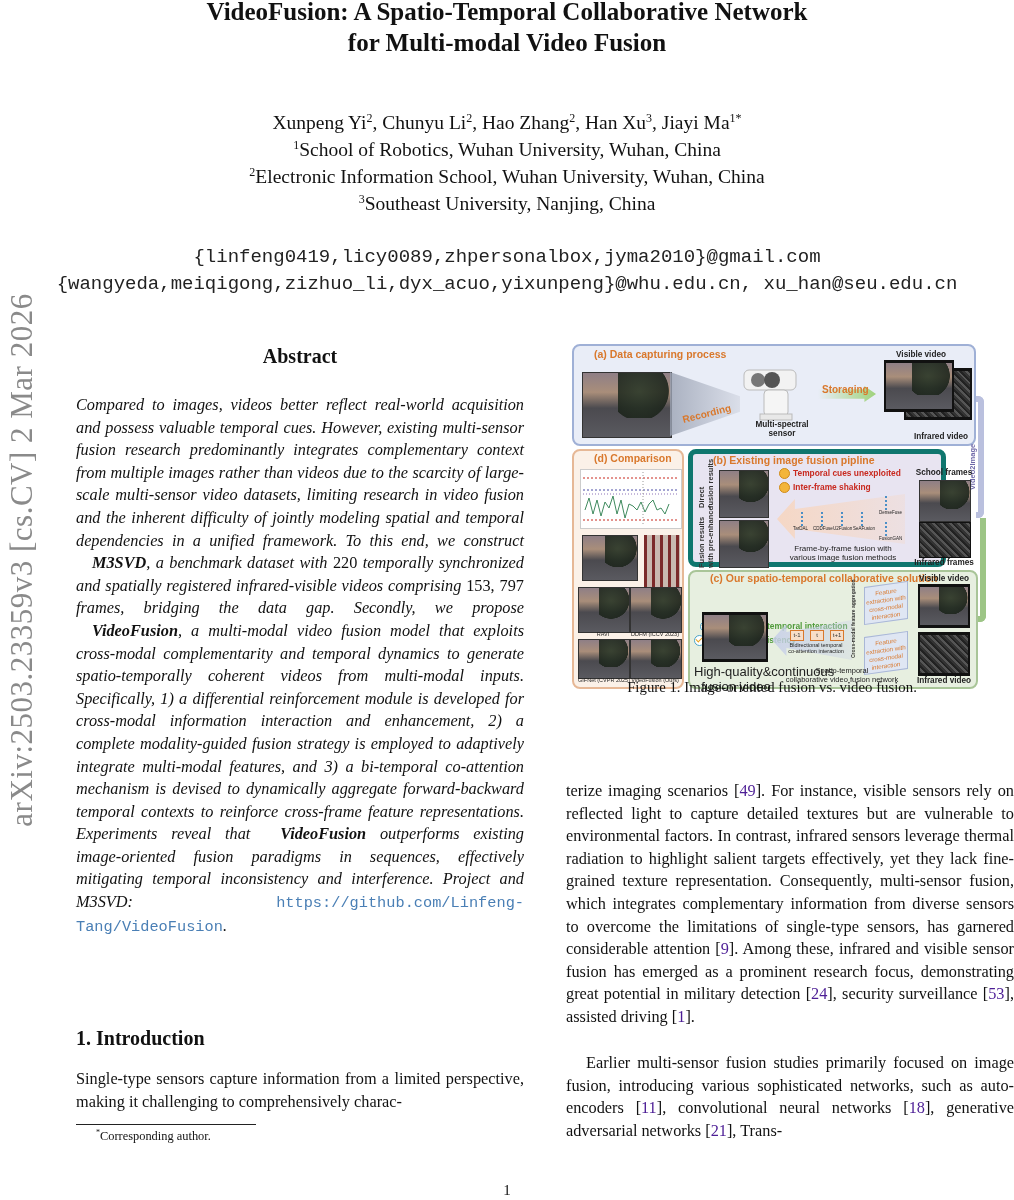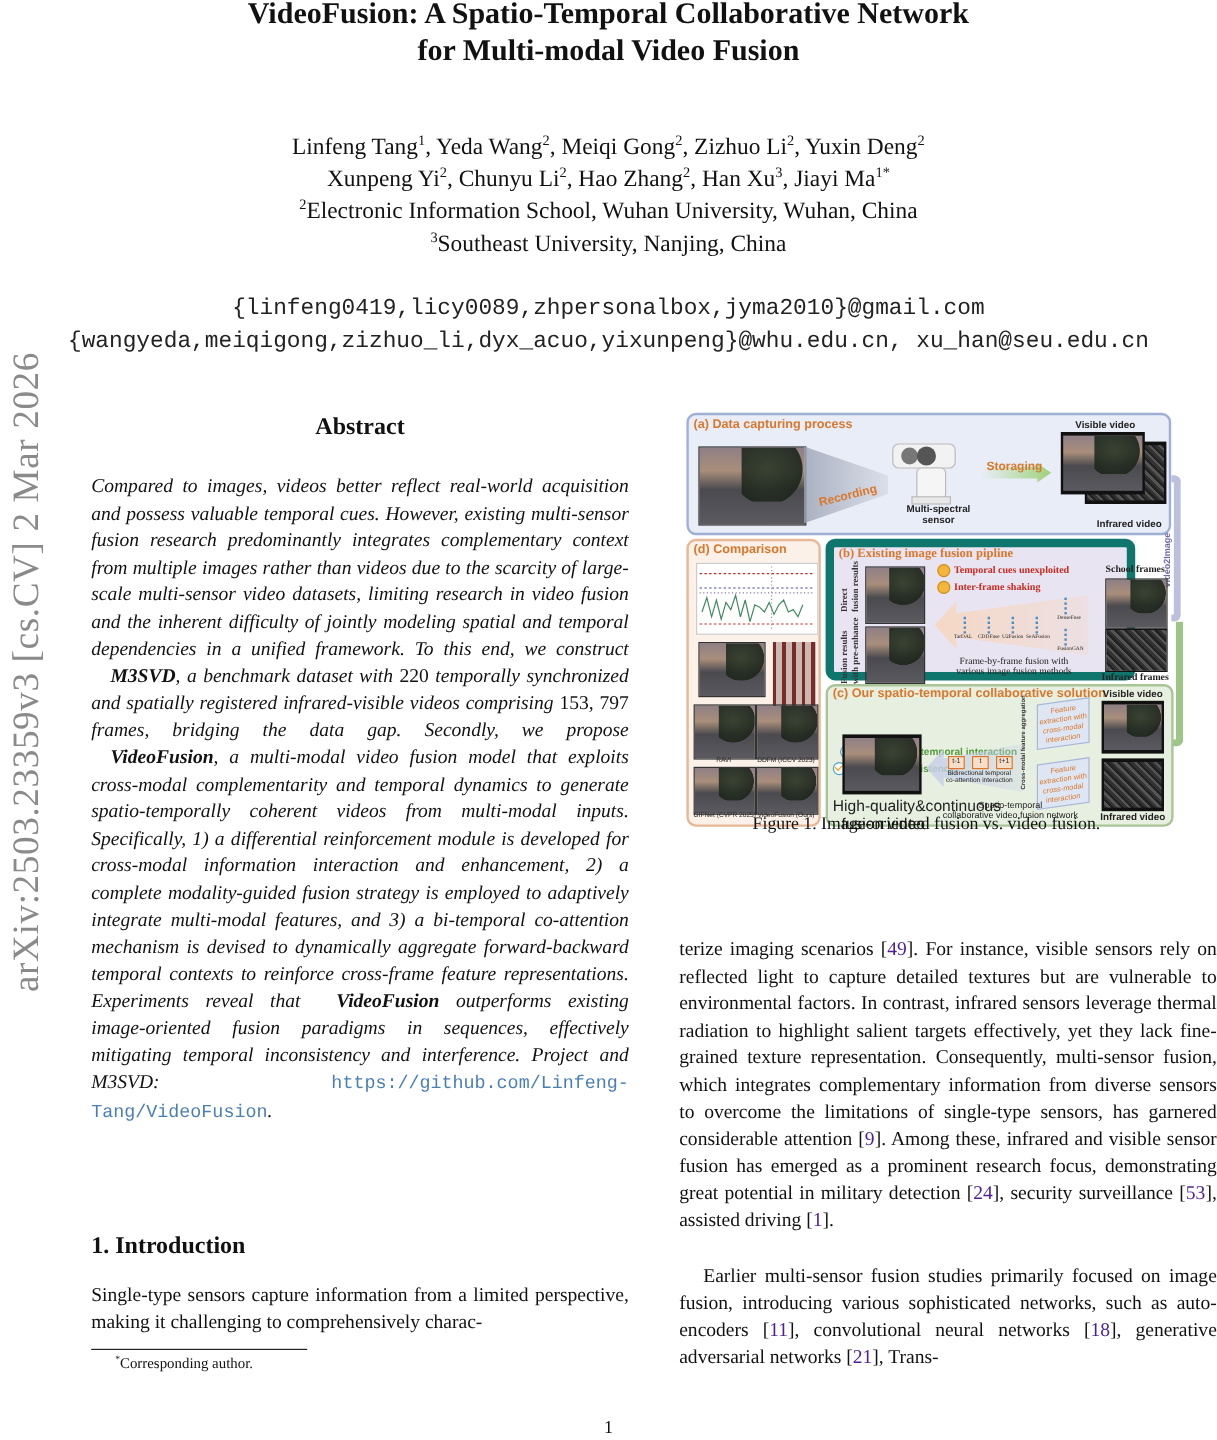--- a/index.html
+++ b/index.html
@@ -19,23 +19,23 @@
   .footnote-rule { left:76px; top:1124px; width:180px; border-top:1px solid #222; }
   .footnote { left:96px; top:1128px; font-size:12.4px; }
   .page-num { left:0; width:1014px; top:1182px; text-align:center; font-size:15px; }
   .caption { left:566px; width:412px; top:679px; text-align:center; font-size:14.8px; }
 
   
   .fig { left:572px; top:344px; width:410px; height:346px; font-family:"Liberation Sans","DejaVu Sans", sans-serif; }
   .panel { position:absolute; border-radius:8px; box-sizing:border-box; }
   .pa { left:0; top:0; width:404px; height:102px; background:#e9edf7; border:2px solid #9fb0d6; }
   .pd { left:0; top:105px; width:112px; height:240px; background:#fbf1e8; border:2px solid #e6b896; }
-  .pb { left:116px; top:105px; width:258px; height:118px; background:#e8e4f1; border:7px solid #0f766e;font-family:Liberation Serif, serif; }
+  .pb { left:116px; top:105px; width:258px; height:118px; background:#e8e4f1; border:5px solid #0f766e; }
   .pc { left:116px; top:226px; width:290px; height:119px; background:#e7efe0; border:2px solid #a9c598; }
-  .ptitle { position:absolute; font-weight:bold; color:#d9782c; font-size:10.5px; white-space:nowrap; }
+  .ptitle { position:absolute; font-weight:bold; color:#d9782c; font-size:10.5px; white-space:nowrap;margin-left:16px; }
   .lbl { position:absolute; font-size:8.2px; color:#222; white-space:nowrap; text-align:center; font-weight:bold; }
   .lbl.thin { font-weight:normal; }
   .photo { position:absolute; background:linear-gradient(180deg,#8f7f86 0%,#a98e7a 30%,#4b4a4f 55%,#5a5a60 100%); border:1px solid #333; overflow:hidden; }
   .photo::after { content:""; position:absolute; right:0; top:0; width:60%; height:70%; background:radial-gradient(circle at 40% 40%, #2d3a2a 0%, #1d251c 70%, transparent 72%); opacity:.9; }
   .ir { position:absolute; background:repeating-linear-gradient(45deg,#333 0 2px,#555 2px 4px,#222 4px 6px); border:1px solid #111; }
   .film { position:absolute; background:#111; padding:3px 2px; box-sizing:border-box; }
   .film .photo, .film .ir { position:relative; width:100%; height:100%; border:none; }
   .red-txt { color:#c8291f; font-weight:bold; font-size:8.4px; position:absolute; white-space:nowrap; }
   .green-txt { color:#4f9a3a; font-weight:bold; font-size:8.4px; position:absolute; white-space:nowrap;margin-top:36px; }
   .orange-txt { color:#d9782c; font-weight:bold; position:absolute; white-space:nowrap; }
@@ -52,33 +52,27 @@
 </head>
 <body>
 
 <div class="abs title">
   <div>VideoFusion: A Spatio-Temporal Collaborative Network</div>
   <div>for Multi-modal Video Fusion</div>
 </div>
 
 <div class="abs authors">
   <div>
-    <span>Linfeng Tang</span><sup>1</sup>,
-    <span>Yeda Wang</span><sup>2</sup>,
-    <span>Meiqi Gong</span><sup>2</sup>,
-    <span>Zizhuo Li</span><sup>2</sup>,
-    <span>Yuxin Deng</span><sup>2</sup>
-  </div>
-  <div>
     <span>Xunpeng Yi</span><sup>2</sup>,
     <span>Chunyu Li</span><sup>2</sup>,
     <span>Hao Zhang</span><sup>2</sup>,
     <span>Han Xu</span><sup>3</sup>,
     <span>Jiayi Ma</span><sup>1*</sup>
   </div>
+  <div><sup>1</sup><span>School of Robotics, Wuhan University, Wuhan, China</span></div>
   <div><sup>2</sup><span>Electronic Information School, Wuhan University, Wuhan, China</span></div>
   <div><sup>3</sup><span>Southeast University, Nanjing, China</span></div>
 </div>
 
 <div class="abs emails">
   <div>{linfeng0419,licy0089,zhpersonalbox,jyma2010}@gmail.com</div>
   <div>{wangyeda,meiqigong,zizhuo_li,dyx_acuo,yixunpeng}@whu.edu.cn, xu_han@seu.edu.cn</div>
 </div>
 
 <div class="abs arxiv">arXiv:2503.23359v3  [cs.CV]  2 Mar 2026</div>

